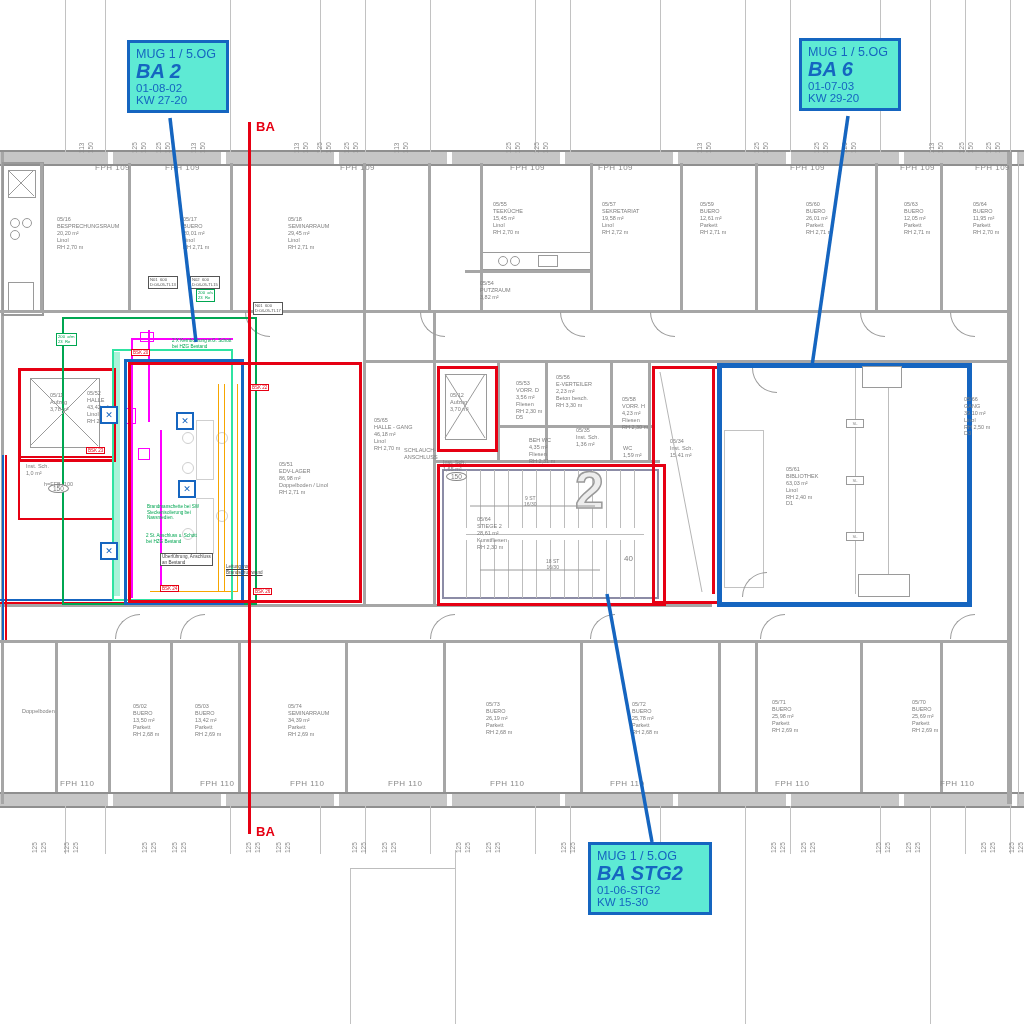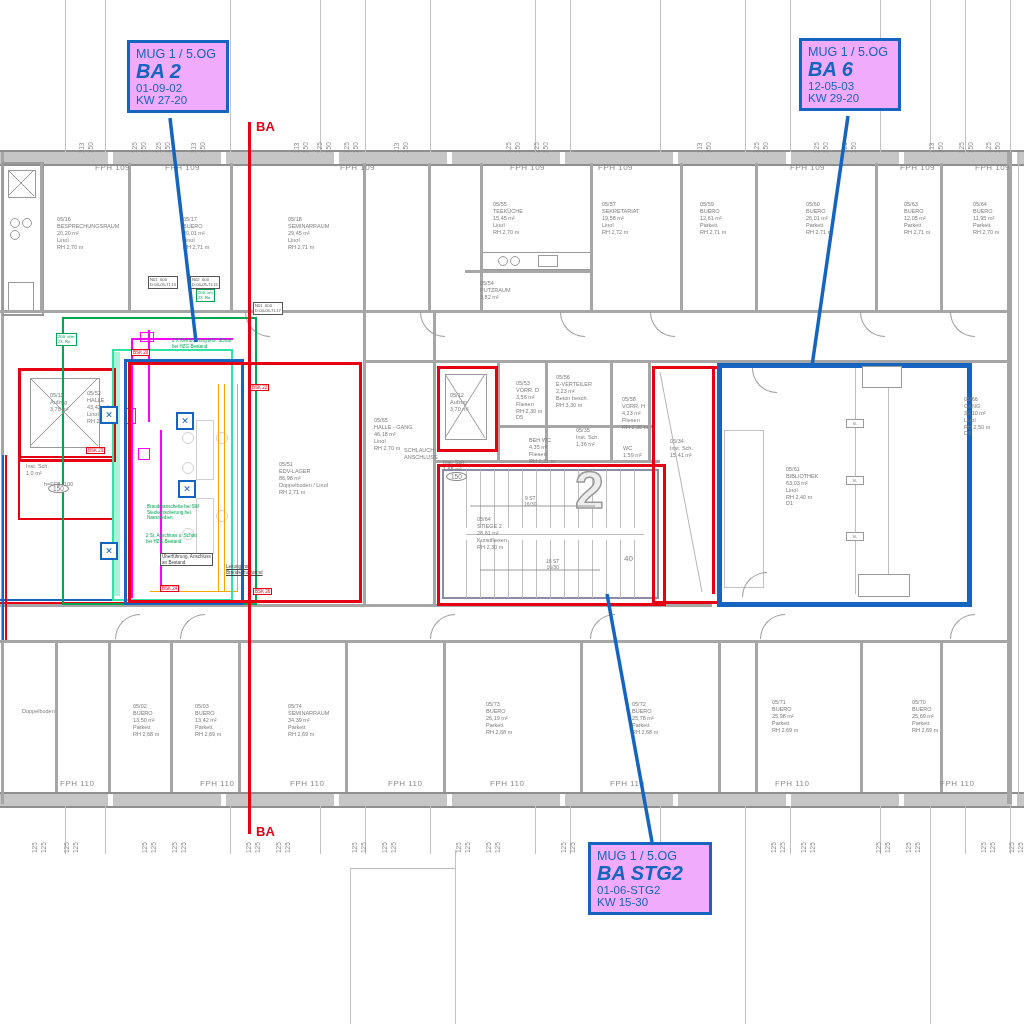--- a/index.html
+++ b/index.html
@@ -9,21 +9,21 @@
   .vgrid{position:absolute;width:1px;background:#c2c2c2;}
   .wallv{position:absolute;width:3px;background:#a6a6a6;}
   .wallh{position:absolute;height:3px;background:#a6a6a6;}
   .thin{position:absolute;background:#bdbdbd;}
   .band{position:absolute;left:0;width:1024px;height:12px;
         background:repeating-linear-gradient(90deg,#c6c6c6 0 108px,#ffffff 108px 113px);
         border-top:2px solid #8f8f8f;border-bottom:2px solid #8f8f8f;}
   .room{position:absolute;font-size:5.5px;line-height:1.25;color:#7d7d7d;white-space:pre;}
   .fph{position:absolute;font-size:8px;color:#8a8a8a;letter-spacing:.5px;}
   .dim{position:absolute;font-size:6.5px;color:#8a8a8a;transform:rotate(-90deg);transform-origin:left bottom;white-space:nowrap;}
-  .callout{position:absolute;border:3px solid #1565c0;background:#f0abfc;padding:4px 6px;color:#1565c0;z-index:30;}
+  .callout{position:absolute;border:3px solid #1565c0;background:#5eead4;padding:4px 6px;color:#1565c0;z-index:30;}
   .callout .t1{font-size:12.5px;}
   .callout .t2{font-size:20px;font-weight:bold;font-style:italic;line-height:1.05;}
   .callout .t3,.callout .t4{font-size:11.5px;}
   .ba-mark{position:absolute;color:#e60013;font-weight:bold;font-size:13px;z-index:31;}
   .zone{position:absolute;background:transparent;}
   .bsk{position:absolute;border:1px solid #e60013;color:#e60013;font-size:4.5px;padding:0 1px;background:#fff;z-index:22;}
   .ngreen{position:absolute;color:#00a651;font-size:4.6px;line-height:1.2;z-index:22;white-space:pre-wrap;}
   .nblack{position:absolute;color:#444;font-size:4.6px;line-height:1.2;z-index:22;white-space:pre-wrap;}
   .tbl{position:absolute;border:1px solid #555;font-size:4.2px;line-height:1.25;color:#555;background:#fff;
        padding:0 1px;white-space:pre;z-index:22;}
@@ -126,27 +126,27 @@
   <div class="zone" style="left:2px;top:162px;width:38px;height:150px;border:2px solid #9a9a9a;"></div>
   <div class="zone" style="left:8px;top:170px;width:26px;height:26px;border:1px solid #9a9a9a;"></div>
   <div class="furnc" style="left:10px;top:218px;width:8px;height:8px;border-color:#9a9a9a;"></div>
   <div class="furnc" style="left:22px;top:218px;width:8px;height:8px;border-color:#9a9a9a;"></div>
   <div class="furnc" style="left:10px;top:230px;width:8px;height:8px;border-color:#9a9a9a;"></div>
   <div class="furn" style="left:8px;top:282px;width:24px;height:28px;border-color:#9a9a9a;"></div>
 
   <div class="callout" style="left:127px;top:40px;width:84px;">
     <div class="t1">MUG 1 / 5.OG</div>
     <div class="t2">BA 2</div>
-    <div class="t3">01-09-02</div>
+    <div class="t3">01-08-02</div>
     <div class="t4">KW 27-20</div>
   </div>
   <div class="callout" style="left:799px;top:38px;width:84px;">
     <div class="t1">MUG 1 / 5.OG</div>
     <div class="t2">BA 6</div>
-    <div class="t3">12-05-03</div>
+    <div class="t3">01-07-03</div>
     <div class="t4">KW 29-20</div>
   </div>
   <div class="callout" style="left:588px;top:842px;width:106px;">
     <div class="t1">MUG 1 / 5.OG</div>
     <div class="t2">BA STG2</div>
     <div class="t3">01-06-STG2</div>
     <div class="t4">KW 15-30</div>
   </div>
 
   <svg class="ovl" width="1024" height="1024">

